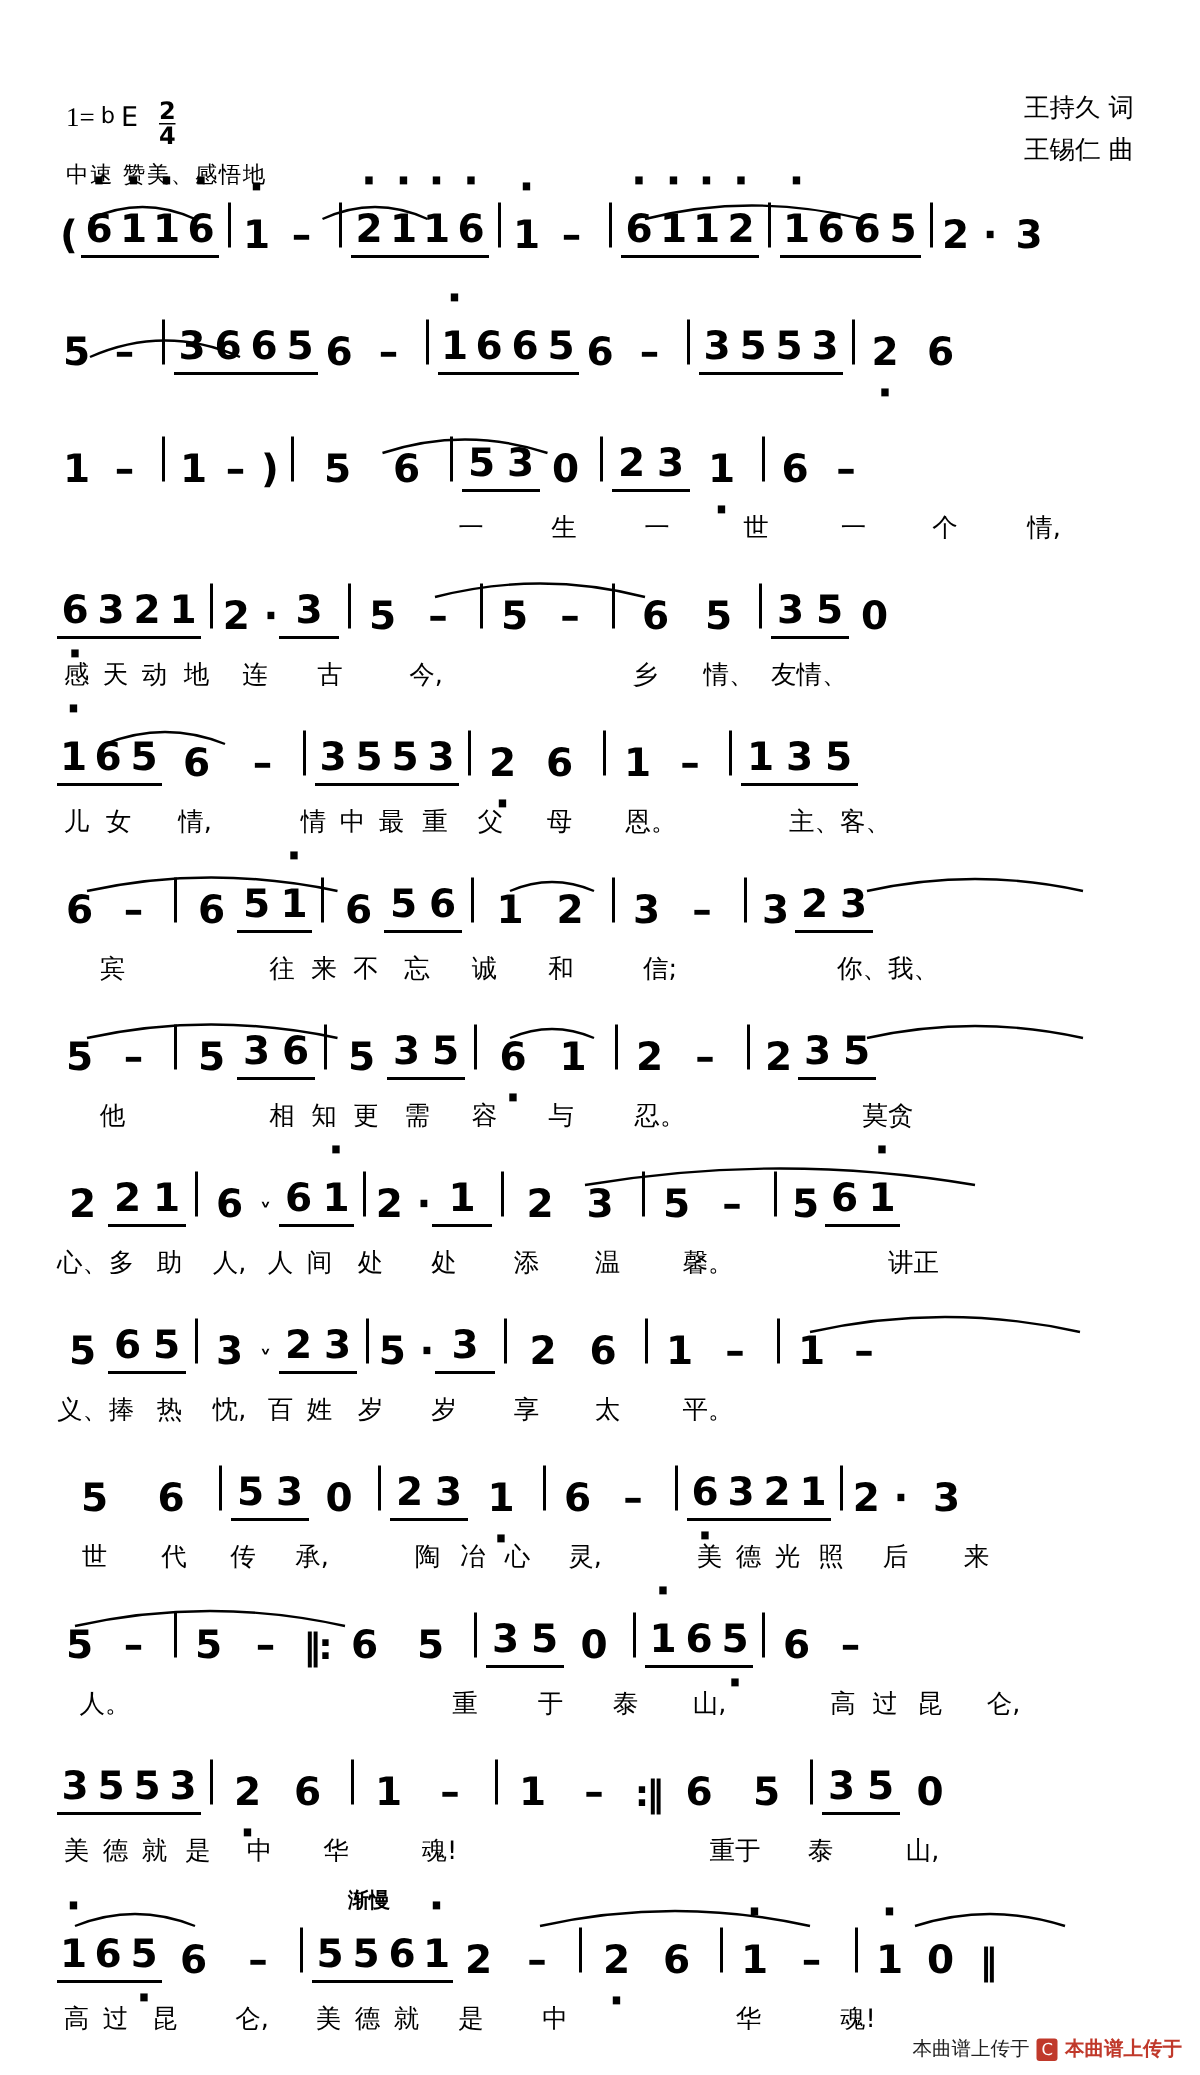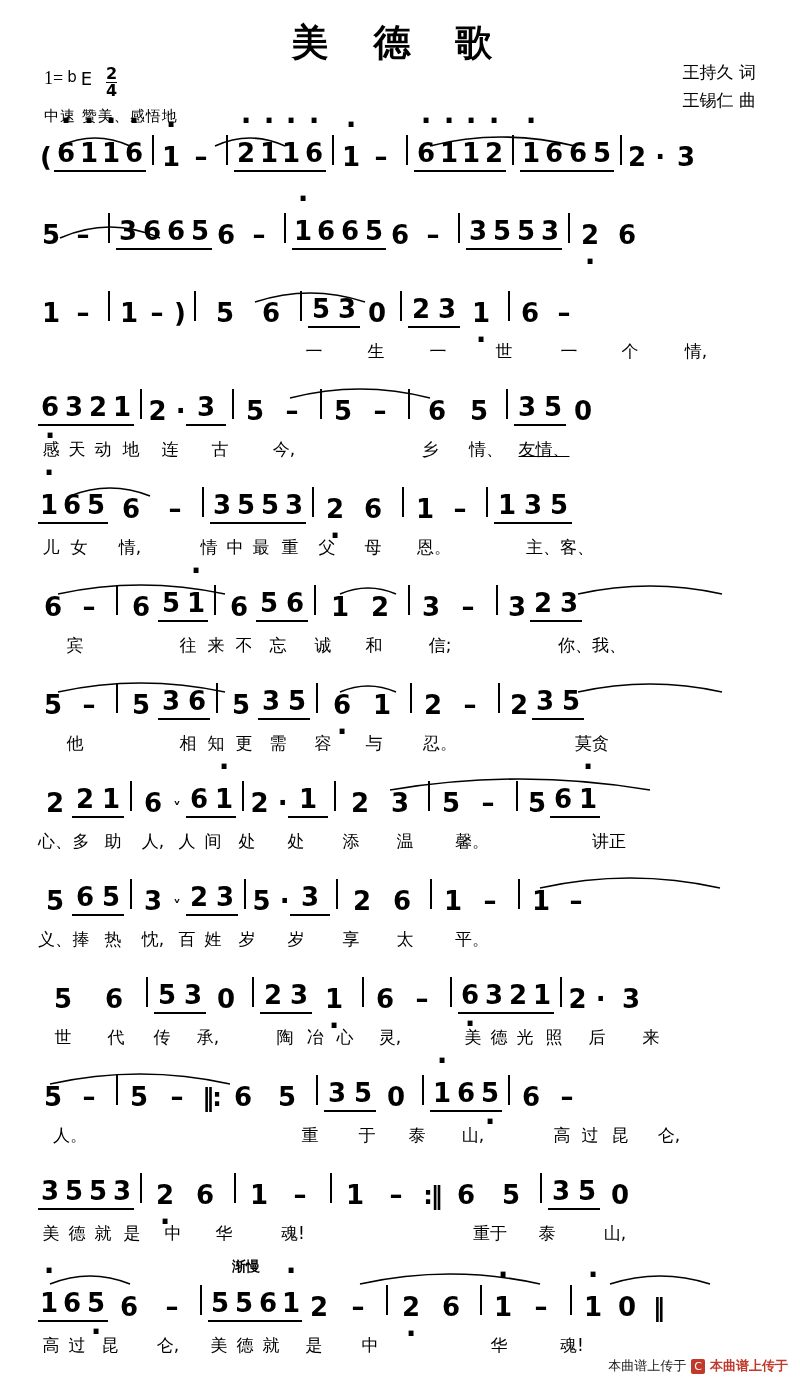--- a/index.html
+++ b/index.html
@@ -173,21 +173,20 @@
     font-size: 14px;
     font-family: "DejaVu Sans", sans-serif;
     font-weight: bold;
   }
 </style>
 </head>
 <body>
 
 <div class="page">
 
-  <div class="title">美 德 歌</div>
 
   <div class="credits">
     <div>王持久  词</div>
     <div>王锡仁  曲</div>
   </div>
 
   <div class="keyblock">
     <div class="keyline">
       <span class="eq">1=</span>
         <span class="flat">b</span>
@@ -341,21 +340,21 @@
         <span style="display:inline-block;width:26px;text-align:center;">感</span>
         <span style="display:inline-block;width:26px;text-align:center;">天</span>
         <span style="display:inline-block;width:26px;text-align:center;">动</span>
         <span style="display:inline-block;width:30px;text-align:center;">地</span>
         <span style="display:inline-block;width:48px;text-align:center;">连</span>
         <span style="display:inline-block;width:52px;text-align:center;">古</span>
         <span style="display:inline-block;width:76px;text-align:center;">今,</span>
         <span style="display:inline-block;width:80px;"></span>
         <span style="display:inline-block;width:56px;text-align:center;">乡</span>
         <span style="display:inline-block;width:56px;text-align:center;">情、</span>
-        <span style="display:inline-block;width:60px;text-align:center;text-decoration:underline;">友情、</span>
+        <span style="display:inline-block;width:60px;text-align:left;">友情、</span>
       </div>
     </div>
 
     <div class="sysrow" style="height:98px;">
       <svg class="slurlayer" width="800" height="98">
         <path d="M70 16 Q 110 0 150 16" stroke="#000" stroke-width="1.6" fill="none"></path>
       </svg>
       <div class="notes" style="font-size:26px;">
         <span class="cell numgrp u1 dotup" style="width:22px;">1</span>
         <span class="cell numgrp u1" style="width:24px;">6</span>

